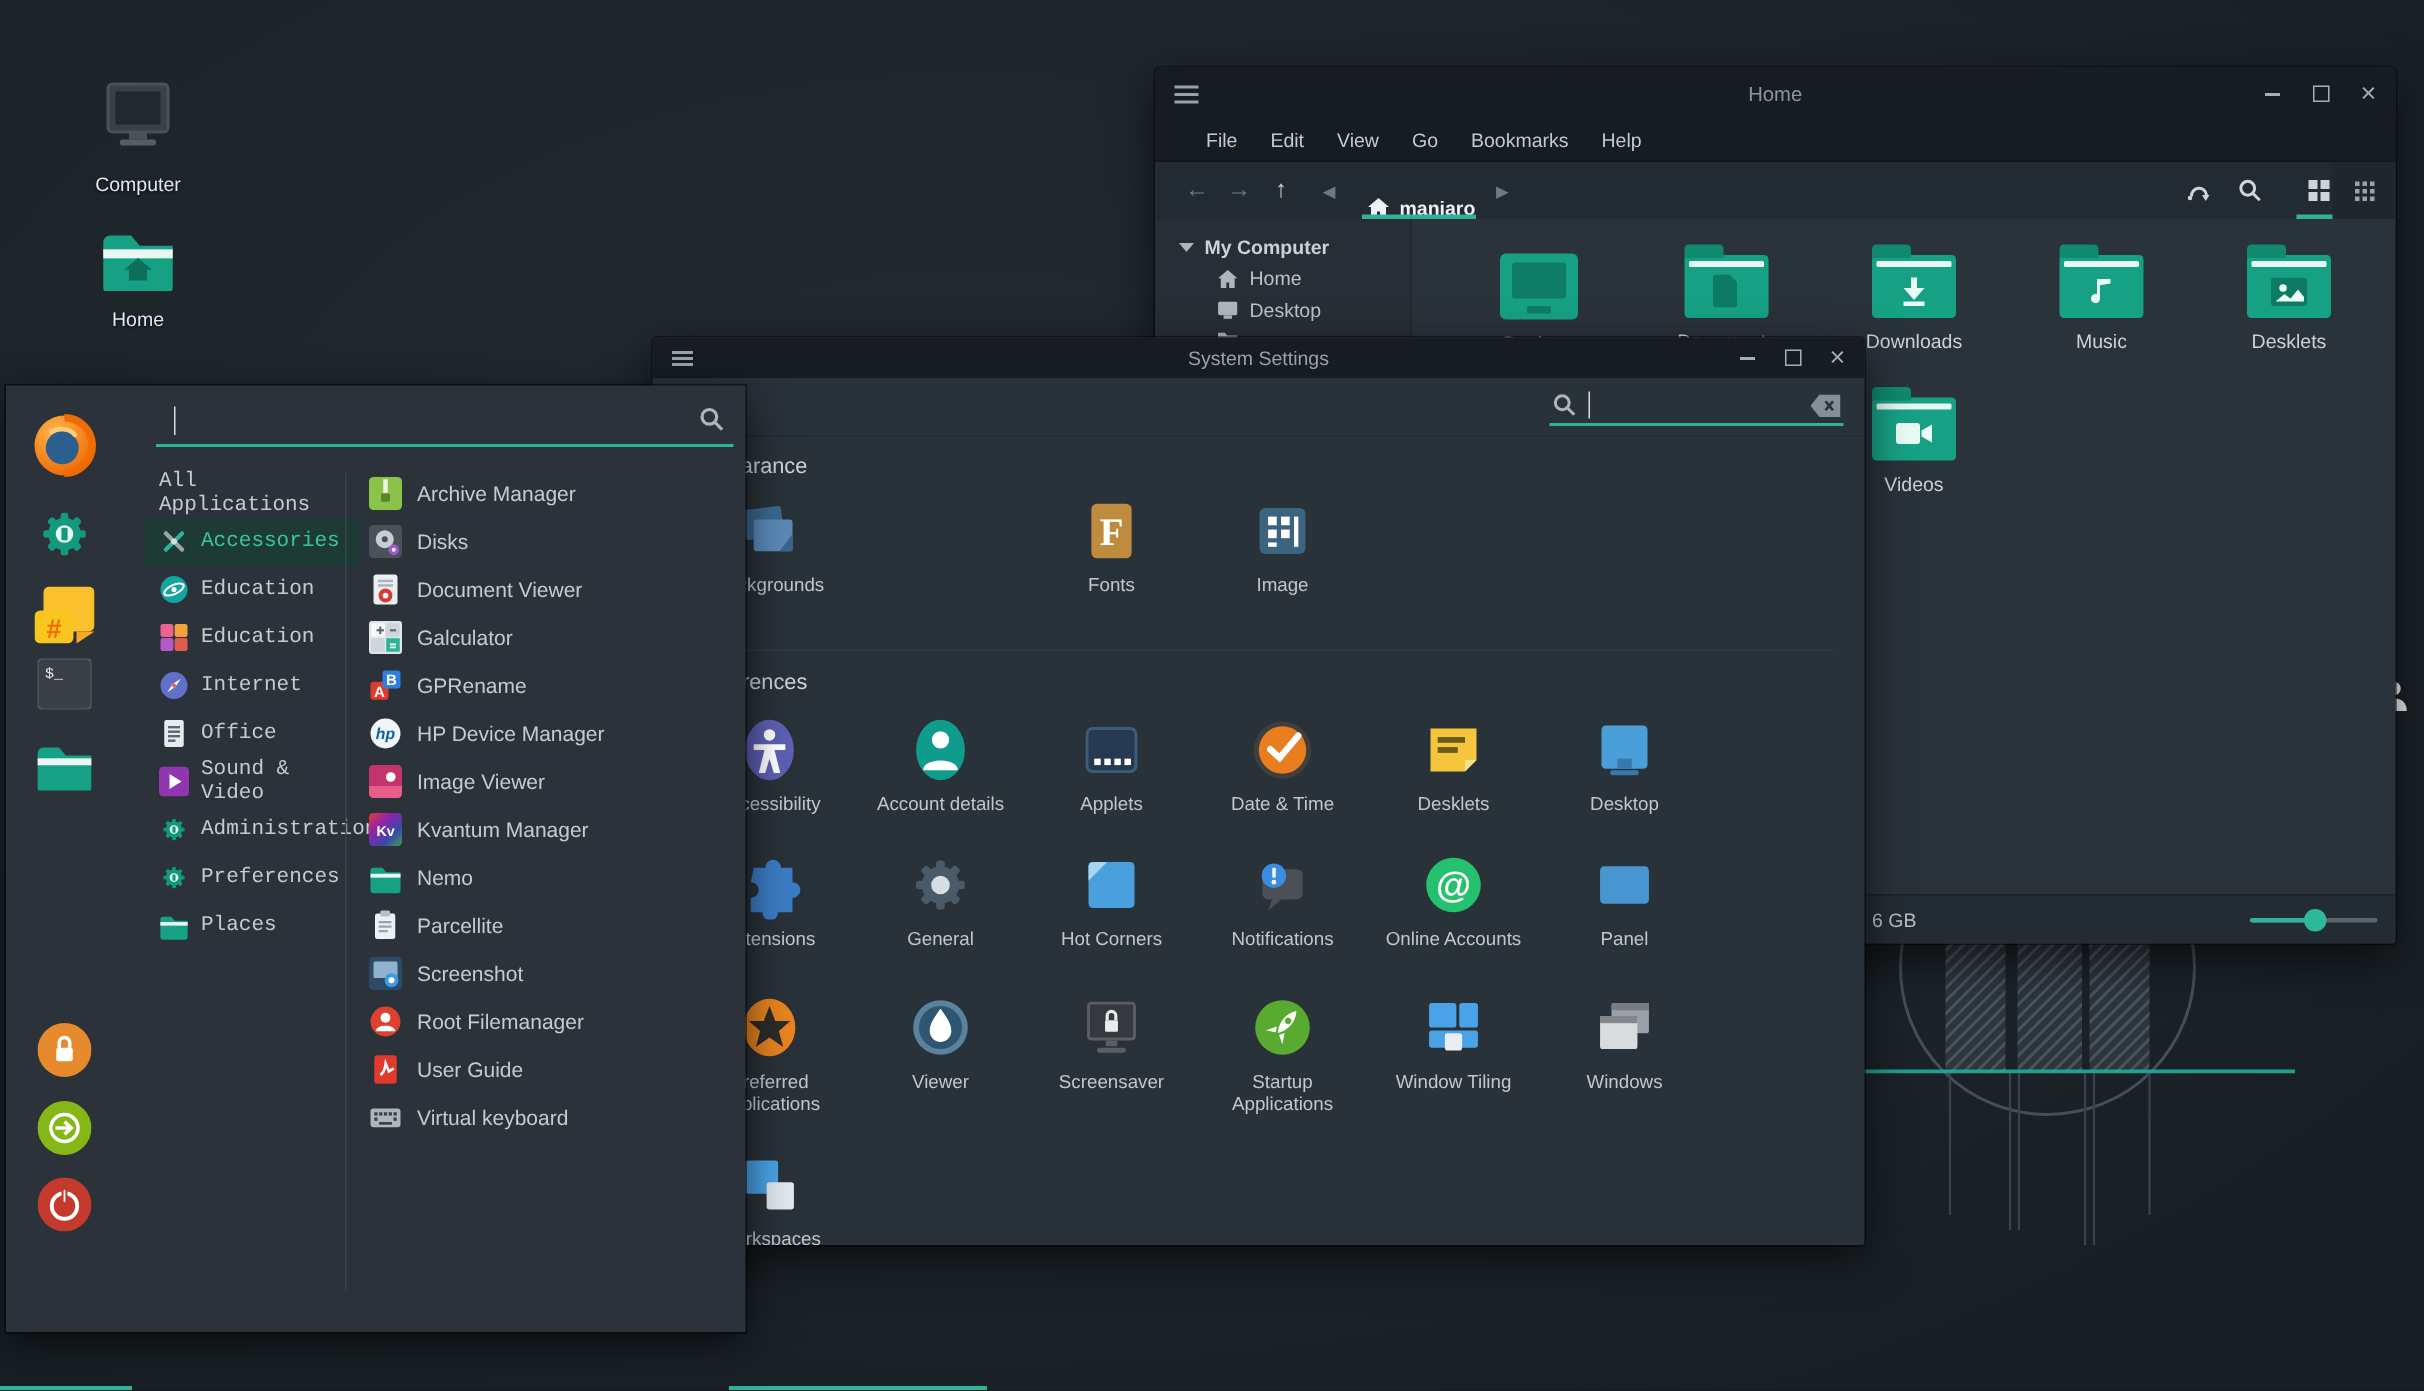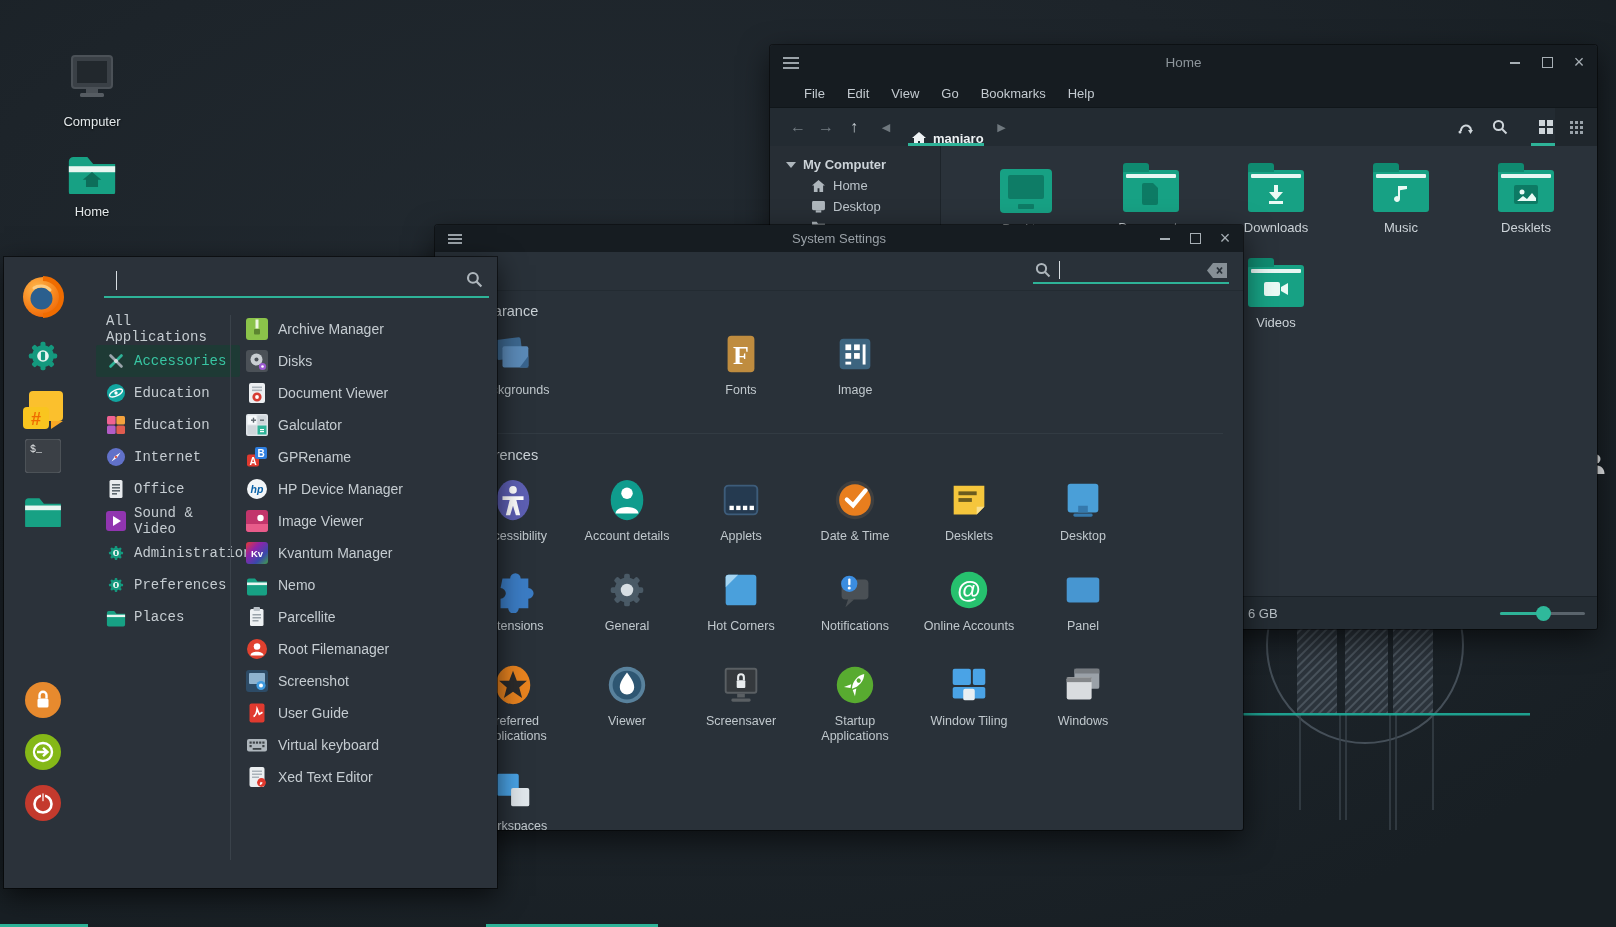--- a/index.html
+++ b/index.html
@@ -882,34 +882,34 @@
           <rect x="4" y="3" width="13.5" height="17" rx="1.5" fill="#eef1f3"></rect>
             <rect x="7.5" y="1" width="6.5" height="4" rx="1" fill="#b9c0c6"></rect>
           <rect x="6.5" y="8" width="8.5" height="1.5" fill="#9aa3aa"></rect>
             <rect x="6.5" y="11" width="8.5" height="1.5" fill="#9aa3aa"></rect>
           <rect x="6.5" y="14" width="6" height="1.5" fill="#9aa3aa"></rect>
           </svg>
         <span>Parcellite</span>
       </div>
       <div class="app">
         <svg class="aico" viewBox="0 0 22 22">
-          <circle cx="11" cy="11" r="10" fill="#e0412f"></circle>
-            <circle cx="11" cy="8.5" r="3.3" fill="#fff"></circle>
-          <path d="M4.5 17.5c0-5 13-5 13 0z" fill="#fff"></path>
-          </svg>
-        <span>Root Filemanager</span>
-      </div>
-      <div class="app">
-        <svg class="aico" viewBox="0 0 22 22">
           <rect width="22" height="22" rx="3" fill="#2d4b66"></rect>
             <rect x="3" y="3" width="16" height="11" rx="1" fill="#8fb3cf"></rect>
           <circle cx="15" cy="15.5" r="4.6" fill="#3f9be0"></circle>
             <circle cx="15" cy="15.5" r="2" fill="#fff"></circle>
           </svg>
         <span>Screenshot</span>
+      </div>
+      <div class="app">
+        <svg class="aico" viewBox="0 0 22 22">
+          <circle cx="11" cy="11" r="10" fill="#e0412f"></circle>
+            <circle cx="11" cy="8.5" r="3.3" fill="#fff"></circle>
+          <path d="M4.5 17.5c0-5 13-5 13 0z" fill="#fff"></path>
+          </svg>
+        <span>Root Filemanager</span>
       </div>
       <div class="app">
         <svg class="aico" viewBox="0 0 22 22">
           <rect x="3.5" y="1.5" width="15" height="19" rx="2" fill="#e03a2f"></rect>
           <path d="M7.5 14.5c2.2-.8 3.2-4.2 3.6-7.5l2.2 5.3 3.2-2" stroke="#fff" stroke-width="1.7" fill="none"></path>
           </svg>
         <span>User Guide</span>
       </div>
       <div class="app">
         <svg class="aico" viewBox="0 0 22 22">
@@ -920,31 +920,20 @@
               <rect x="9.9" y="7.5" width="2.2" height="2.2"></rect>
               <rect x="13.1" y="7.5" width="2.2" height="2.2"></rect>
               <rect x="16.3" y="7.5" width="2.2" height="2.2"></rect>
             <rect x="3.5" y="11" width="2.2" height="2.2"></rect>
               <rect x="16.3" y="11" width="2.2" height="2.2"></rect>
             <rect x="6.7" y="14" width="8.6" height="1.8"></rect>
             </g>
           </svg>
         <span>Virtual keyboard</span>
       </div>
-      <div class="app">
-        <svg class="aico" viewBox="0 0 22 22">
-          <rect x="3.5" y="1" width="15" height="20" rx="2" fill="#eceff1"></rect>
-          <rect x="6" y="4.5" width="10" height="1.5" fill="#aab3ba"></rect>
-            <rect x="6" y="7.5" width="10" height="1.5" fill="#aab3ba"></rect>
-            <rect x="6" y="10.5" width="7" height="1.5" fill="#aab3ba"></rect>
-          <circle cx="15.5" cy="16.5" r="4.4" fill="#e0392e"></circle>
-          <path d="M13.6 18.6l1-2.8 2.2.9-1.9 2.3z" fill="#fff"></path>
-          </svg>
-        <span>Xed Text Editor</span>
-      </div>
     </div>
   </div>
 
   <div id="panel">
     <div class="p-left">
       <div class="menu-btn">
         <svg width="17" height="17" viewBox="0 0 16 16">
           <g fill="#2eb398">
               <rect x="0" y="0" width="4.6" height="16"></rect>
               <rect x="5.7" y="5.5" width="4.6" height="10.5"></rect>

